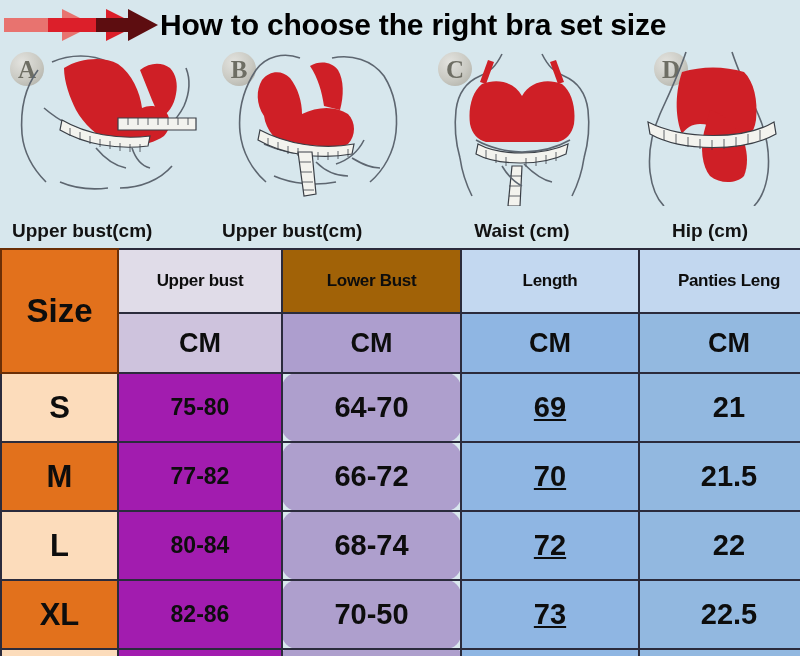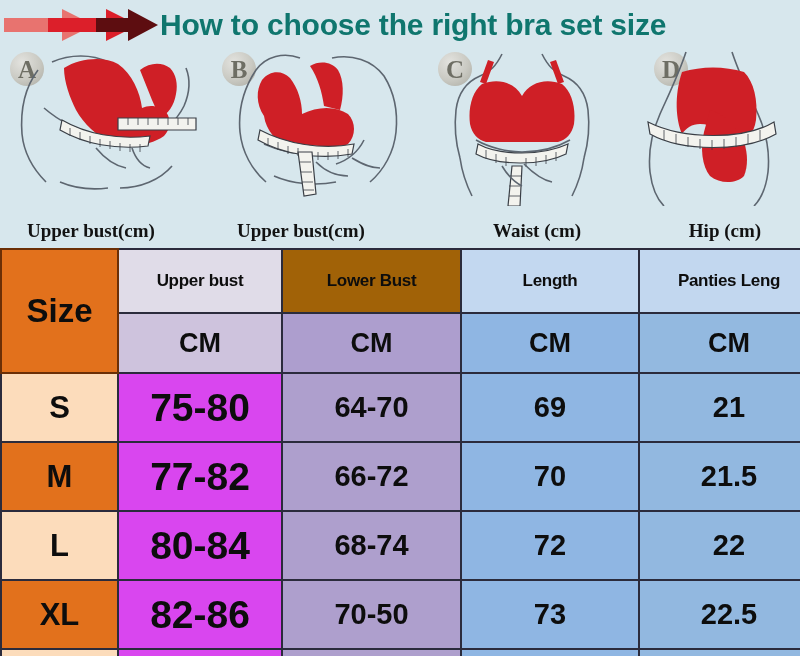--- a/index.html
+++ b/index.html
@@ -17,21 +17,21 @@
     background:#d7e7ed;
     overflow:hidden;
   }
   .title-row{
     position:absolute; top:2px; left:0; width:800px; height:46px;
     display:flex; align-items:center;
   }
   .arrows{ width:160px; height:42px; flex:0 0 160px; }
   .title-text{
     font-family:"Liberation Sans", sans-serif;
-    font-size:30px; font-weight:bold; color:#0f766e;
+    font-size:30px; font-weight:bold; color:#000000;
     letter-spacing:-0.2px; white-space:nowrap;
     line-height:1;
   }
 
   .panels{
     position:absolute; top:46px; left:0; width:800px; height:202px;
     display:flex;
   }
   .panel{ position:relative; height:202px; }
   .p-a{ width:212px; }
@@ -47,24 +47,24 @@
     font-family:"Liberation Serif", serif;
     font-size:25px; font-weight:bold;
     display:flex; align-items:center; justify-content:center;
     line-height:1;
   }
   .p-c .badge{ left:14px; }
   .p-d .badge{ left:34px; }
 
   .fig{ position:absolute; top:2px; left:0; width:100%; height:158px; }
   .caption{
-    position:absolute; bottom:6px; left:15px; width:100%;
+    position:absolute; bottom:6px; left:0; width:100%;
     text-align:center;
     font-size:19px; font-weight:bold; color:#121212;
-    font-family:Liberation Serif, serif;
+    font-family:Liberation Sans, sans-serif;
     white-space:nowrap;
   }
   .p-a .caption{ text-align:left; padding-left:12px; }
   .p-b .caption{ text-align:left; padding-left:10px; }
 
   
   .table-wrap{ position:absolute; top:248px; left:0; width:800px; height:408px; }
   table.size{
     border-collapse:collapse;
     width:818px;           
@@ -99,23 +99,23 @@
   .hdr-pl-top{ background:#c2d7ef; }
 
   .hdr-unit{ font-size:27px; }
   .unit-ub{ background:#cec3dd; }
   .unit-lb{ background:#ad9ece; }
   .unit-len{ background:#8fb6e3; }
   .unit-pl{ background:#93b9e0; }
 
   .cell-size-odd{ background:#fcdcbb; font-size:31px; }
   .cell-size-even{ background:#e2711c; font-size:31px; }
-  .cell-ub{ background:#d946ef; font-size:39px; }
-  .cell-lb{ background:#ae9fcd; font-size:29px; }
-  .cell-len{ background:#8fb6e3; font-size:29px; }
+  .cell-ub{ background:#a21caf; font-size:23px; }
+  .cell-lb{ background:#ae9fcd; font-size:29px;border-radius:15px; }
+  .cell-len{ background:#8fb6e3; font-size:29px;text-decoration:underline; }
   .cell-pl{ background:#92b8e0; font-size:29px; }
 
   tr.r-head-top{ height:64px; }
   tr.r-head-unit{ height:60px; }
   tr.r-data{ height:69px; }
   tr.r-partial{ height:10px; }
 </style>
 </head>
 <body>
 

